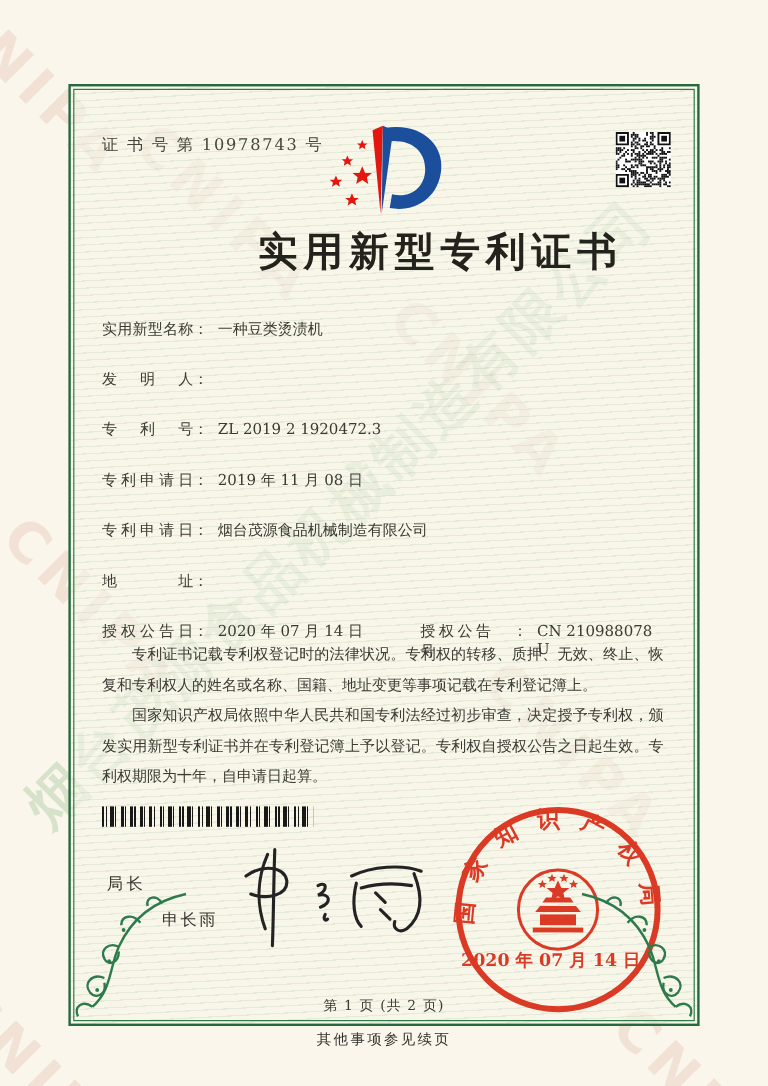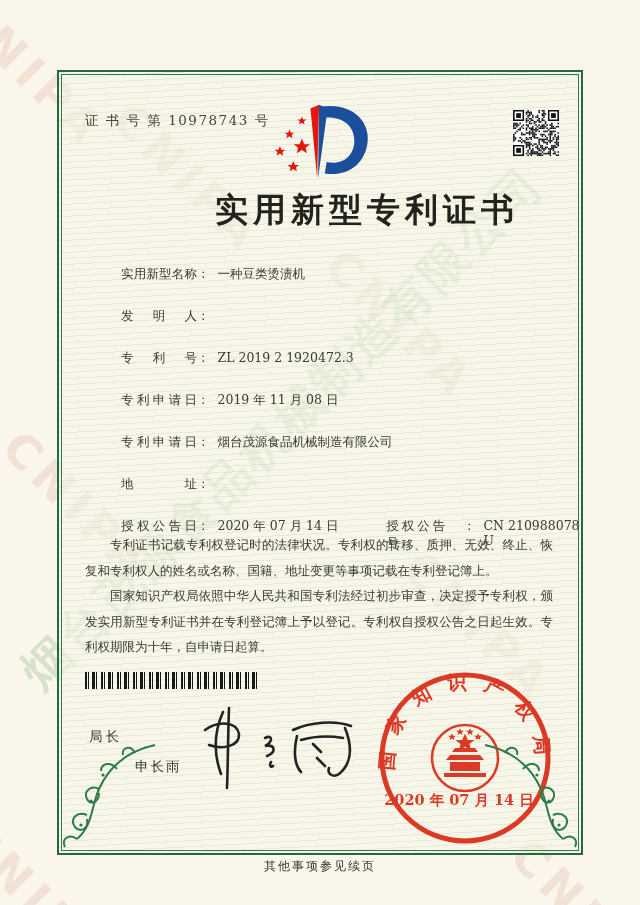--- a/index.html
+++ b/index.html
@@ -16,21 +16,21 @@
         border:2px solid #26693f;
         background:repeating-linear-gradient(177deg,rgba(160,186,155,.20) 0 1px,rgba(0,0,0,0) 1px 6px),
                    rgba(246,245,231,.62);}
   .cert::before{content:"";position:absolute;inset:2px;border:1px solid #2e7a4a;pointer-events:none;}
   .cert-number{position:absolute;left:26px;top:40px;font-size:13.5px;letter-spacing:1.5px;color:#45443c;}
   .logo{position:absolute;left:50%;top:24px;transform:translateX(-50%);}
   .qr{position:absolute;right:22px;top:38px;}
   .title{position:absolute;top:116px;left:0;width:100%;text-align:center;
          font-size:33px;font-weight:bold;letter-spacing:5px;color:#23221c;margin-left:47px;}
   
-  .fields{position:absolute;left:26px;top:194px;width:472px;font-size:12.5px;margin-left:36px;}
+  .fields{position:absolute;left:26px;top:194px;width:472px;font-size:12.5px;}
   .frow{display:flex;height:14px;margin-bottom:28px;align-items:flex-start;}
   .flabel{display:inline-block;width:76px;text-align:justify;text-align-last:justify;flex:none;}
   .fcolon{flex:none;margin-right:8px;}
   .fvalue{white-space:pre-wrap;}
   .grant2{display:flex;margin-left:22px;}
   .paragraphs{position:absolute;left:26px;top:460px;width:468px;font-size:12.5px;
               line-height:25.5px;text-align:justify;color:#3b3a33;}
   .paragraphs p{margin:0;text-indent:2em;}
   .barcode{position:absolute;left:26px;top:600px;width:176px;height:17px;
     background:
@@ -502,16 +502,17 @@
       <path d="M44 48 C36 44 28 50 32 58 C35 64 44 62 44 52"></path>
       <path d="M32 74 C22 70 14 78 20 86 C25 92 34 88 32 78"></path>
       <path d="M22 98 C14 92 6 98 10 106"></path>
       <path d="M62 28 C56 20 46 22 46 30"></path>
       <path d="M80 12 C76 4 66 6 68 14"></path>
       <circle cx="48" cy="34" r="1.6" fill="#2e7a4a" stroke="none"></circle>
       <circle cx="36" cy="60" r="1.6" fill="#2e7a4a" stroke="none"></circle>
       <circle cx="26" cy="84" r="1.6" fill="#2e7a4a" stroke="none"></circle>
     </svg>
 
+    <div class="page-info">第 1 页 (共 2 页)</div>
   </div>
 
   <div class="note">其他事项参见续页</div>
 </div>
 
 </body></html>

